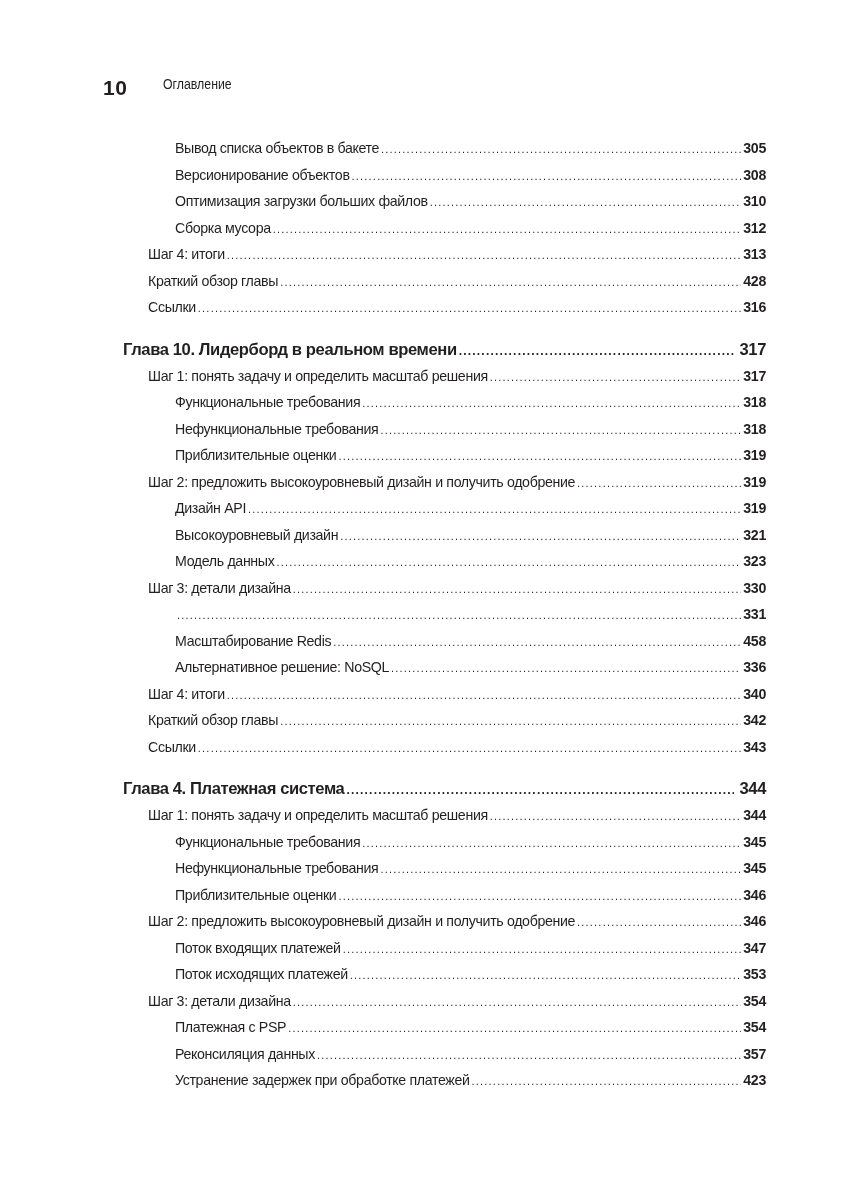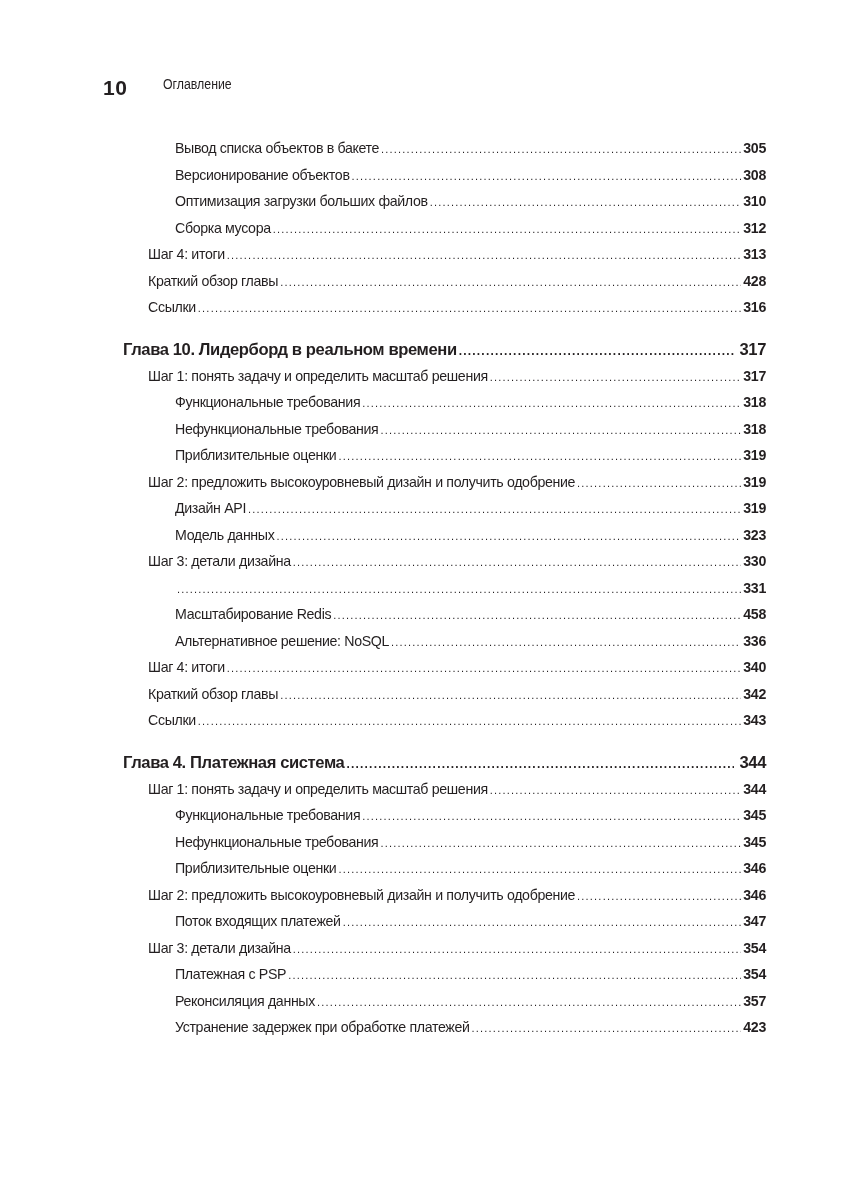--- a/index.html
+++ b/index.html
@@ -99,20 +99,25 @@
       <span class="title">Шаг 2: предложить высокоуровневый дизайн и получить одобрение</span>
       <span class="leader"></span>
       <span class="pg">319</span>
     </div>
   <div class="row lvl2">
       <span class="title">Дизайн API</span>
       <span class="leader"></span>
       <span class="pg">319</span>
     </div>
   <div class="row lvl2">
+      <span class="title">Высокоуровневый дизайн</span>
+      <span class="leader"></span>
+      <span class="pg">321</span>
+    </div>
+  <div class="row lvl2">
       <span class="title">Модель данных</span>
       <span class="leader"></span>
       <span class="pg">323</span>
     </div>
   <div class="row lvl1">
       <span class="title">Шаг 3: детали дизайна</span>
       <span class="leader"></span>
       <span class="pg">330</span>
     </div>
   <div class="row lvl2">
@@ -173,20 +178,25 @@
   <div class="row lvl1">
       <span class="title">Шаг 2: предложить высокоуровневый дизайн и получить одобрение</span>
       <span class="leader"></span>
       <span class="pg">346</span>
     </div>
   <div class="row lvl2">
       <span class="title">Поток входящих платежей</span>
       <span class="leader"></span>
       <span class="pg">347</span>
     </div>
+  <div class="row lvl2">
+      <span class="title">Поток исходящих платежей</span>
+      <span class="leader"></span>
+      <span class="pg">353</span>
+    </div>
   <div class="row lvl1">
       <span class="title">Шаг 3: детали дизайна</span>
       <span class="leader"></span>
       <span class="pg">354</span>
     </div>
   <div class="row lvl2">
       <span class="title">Платежная с PSP</span>
       <span class="leader"></span>
       <span class="pg">354</span>
     </div>

